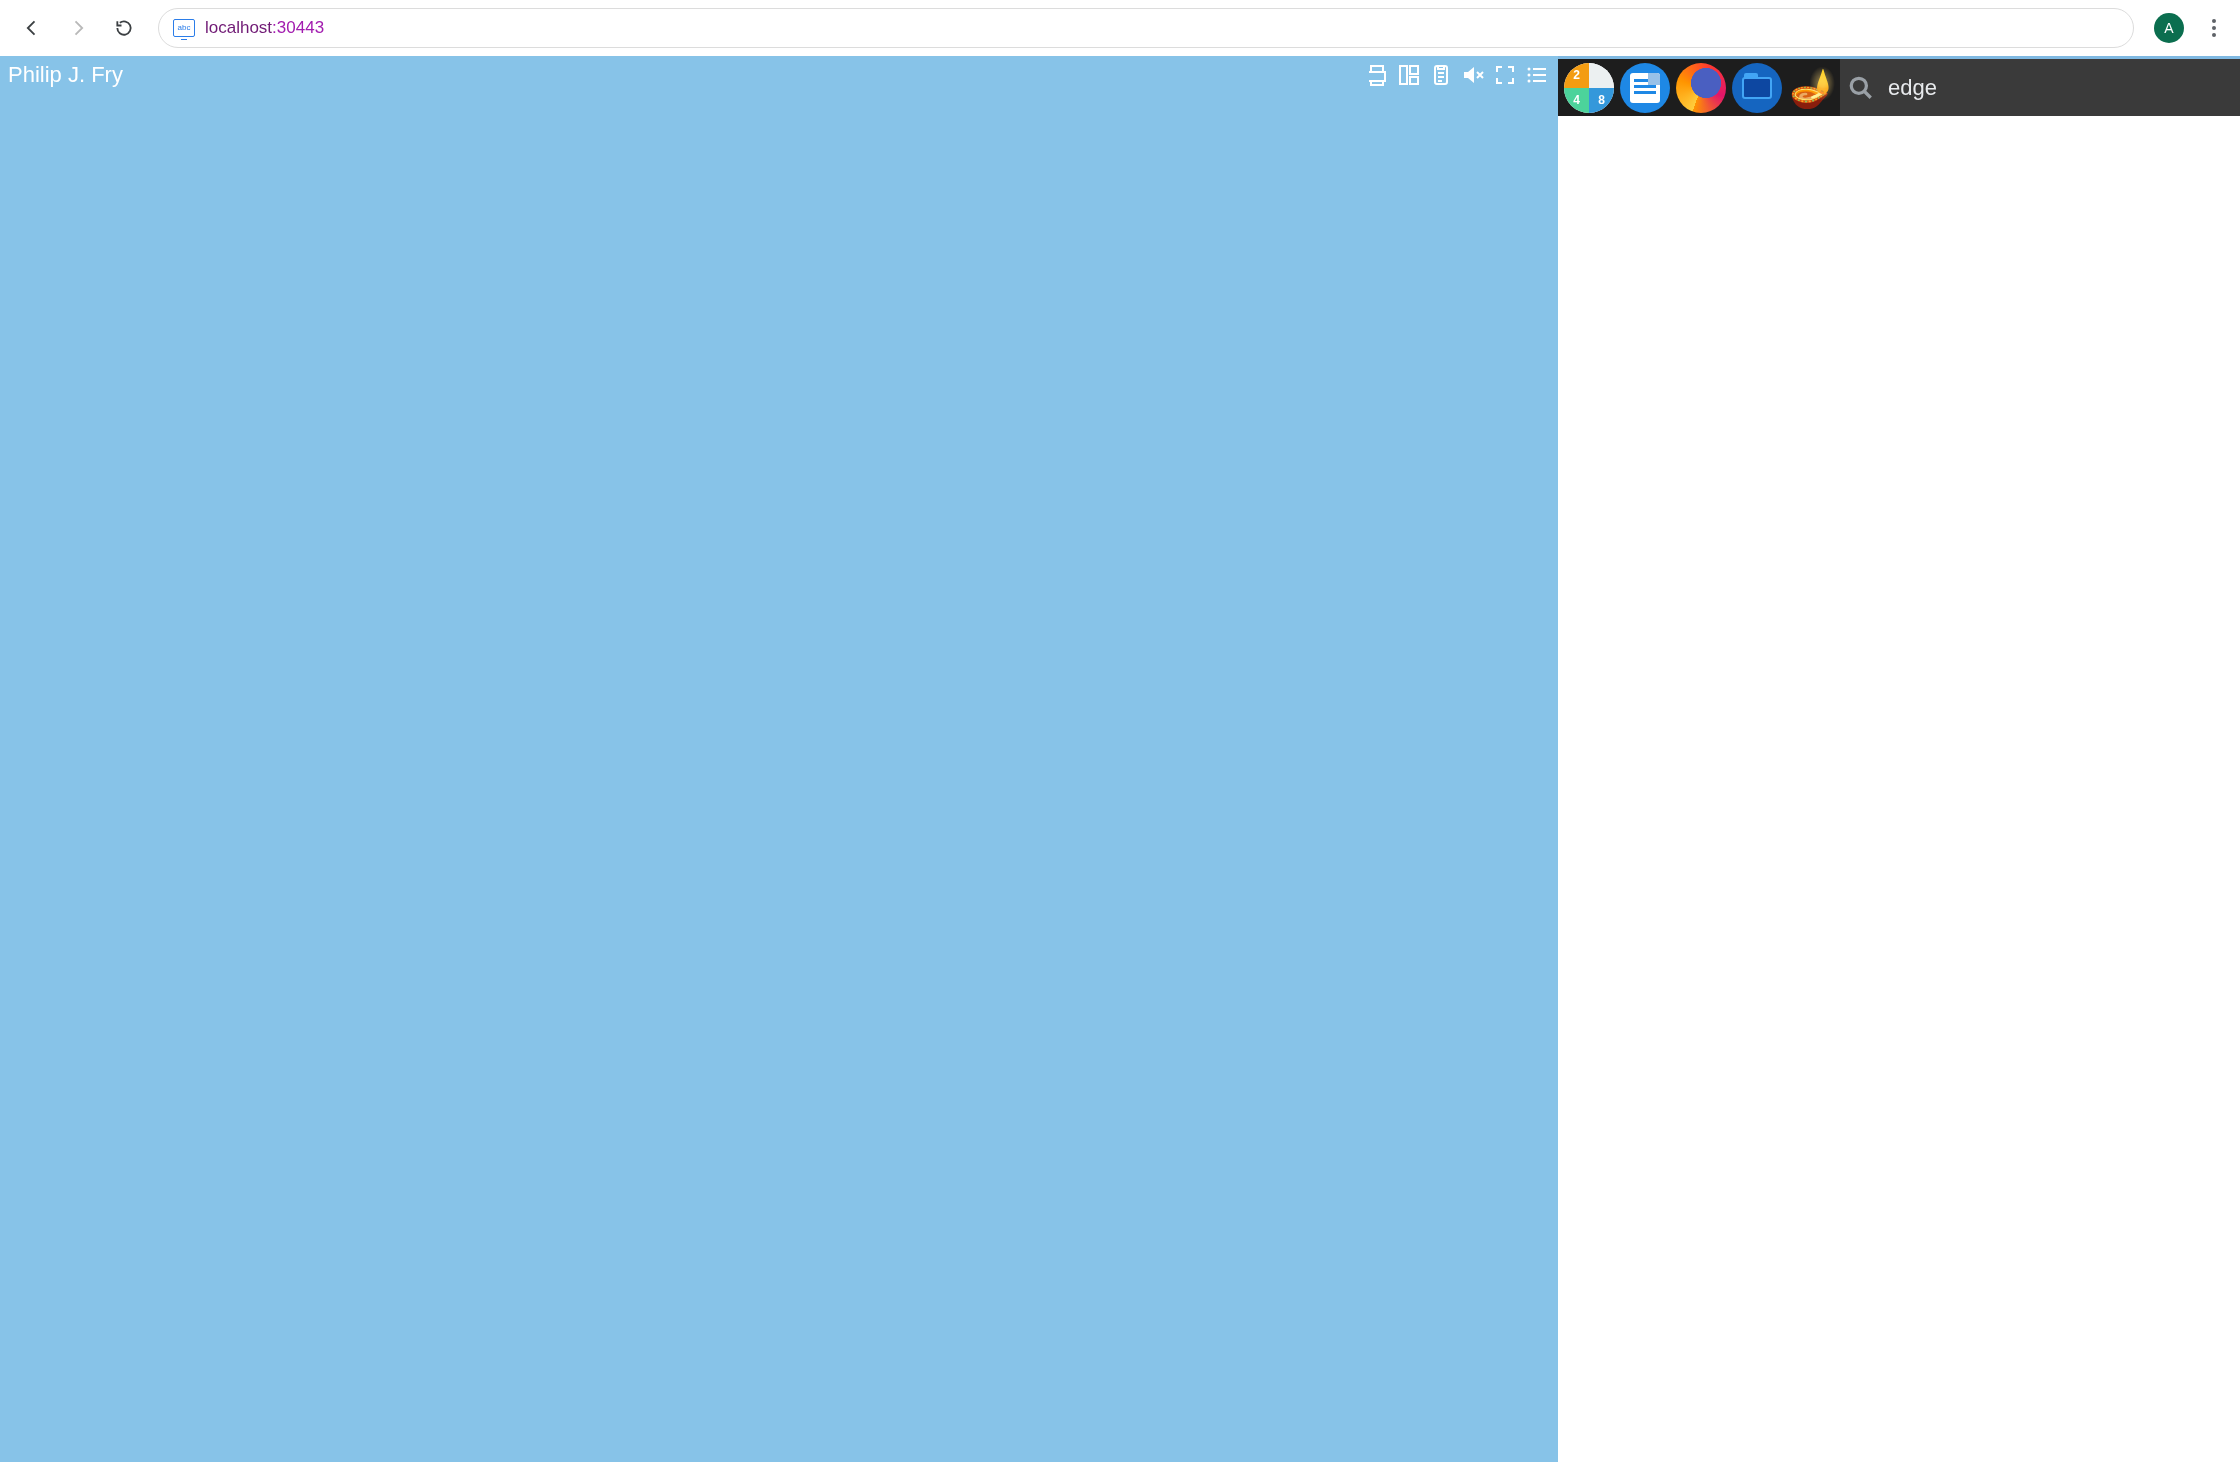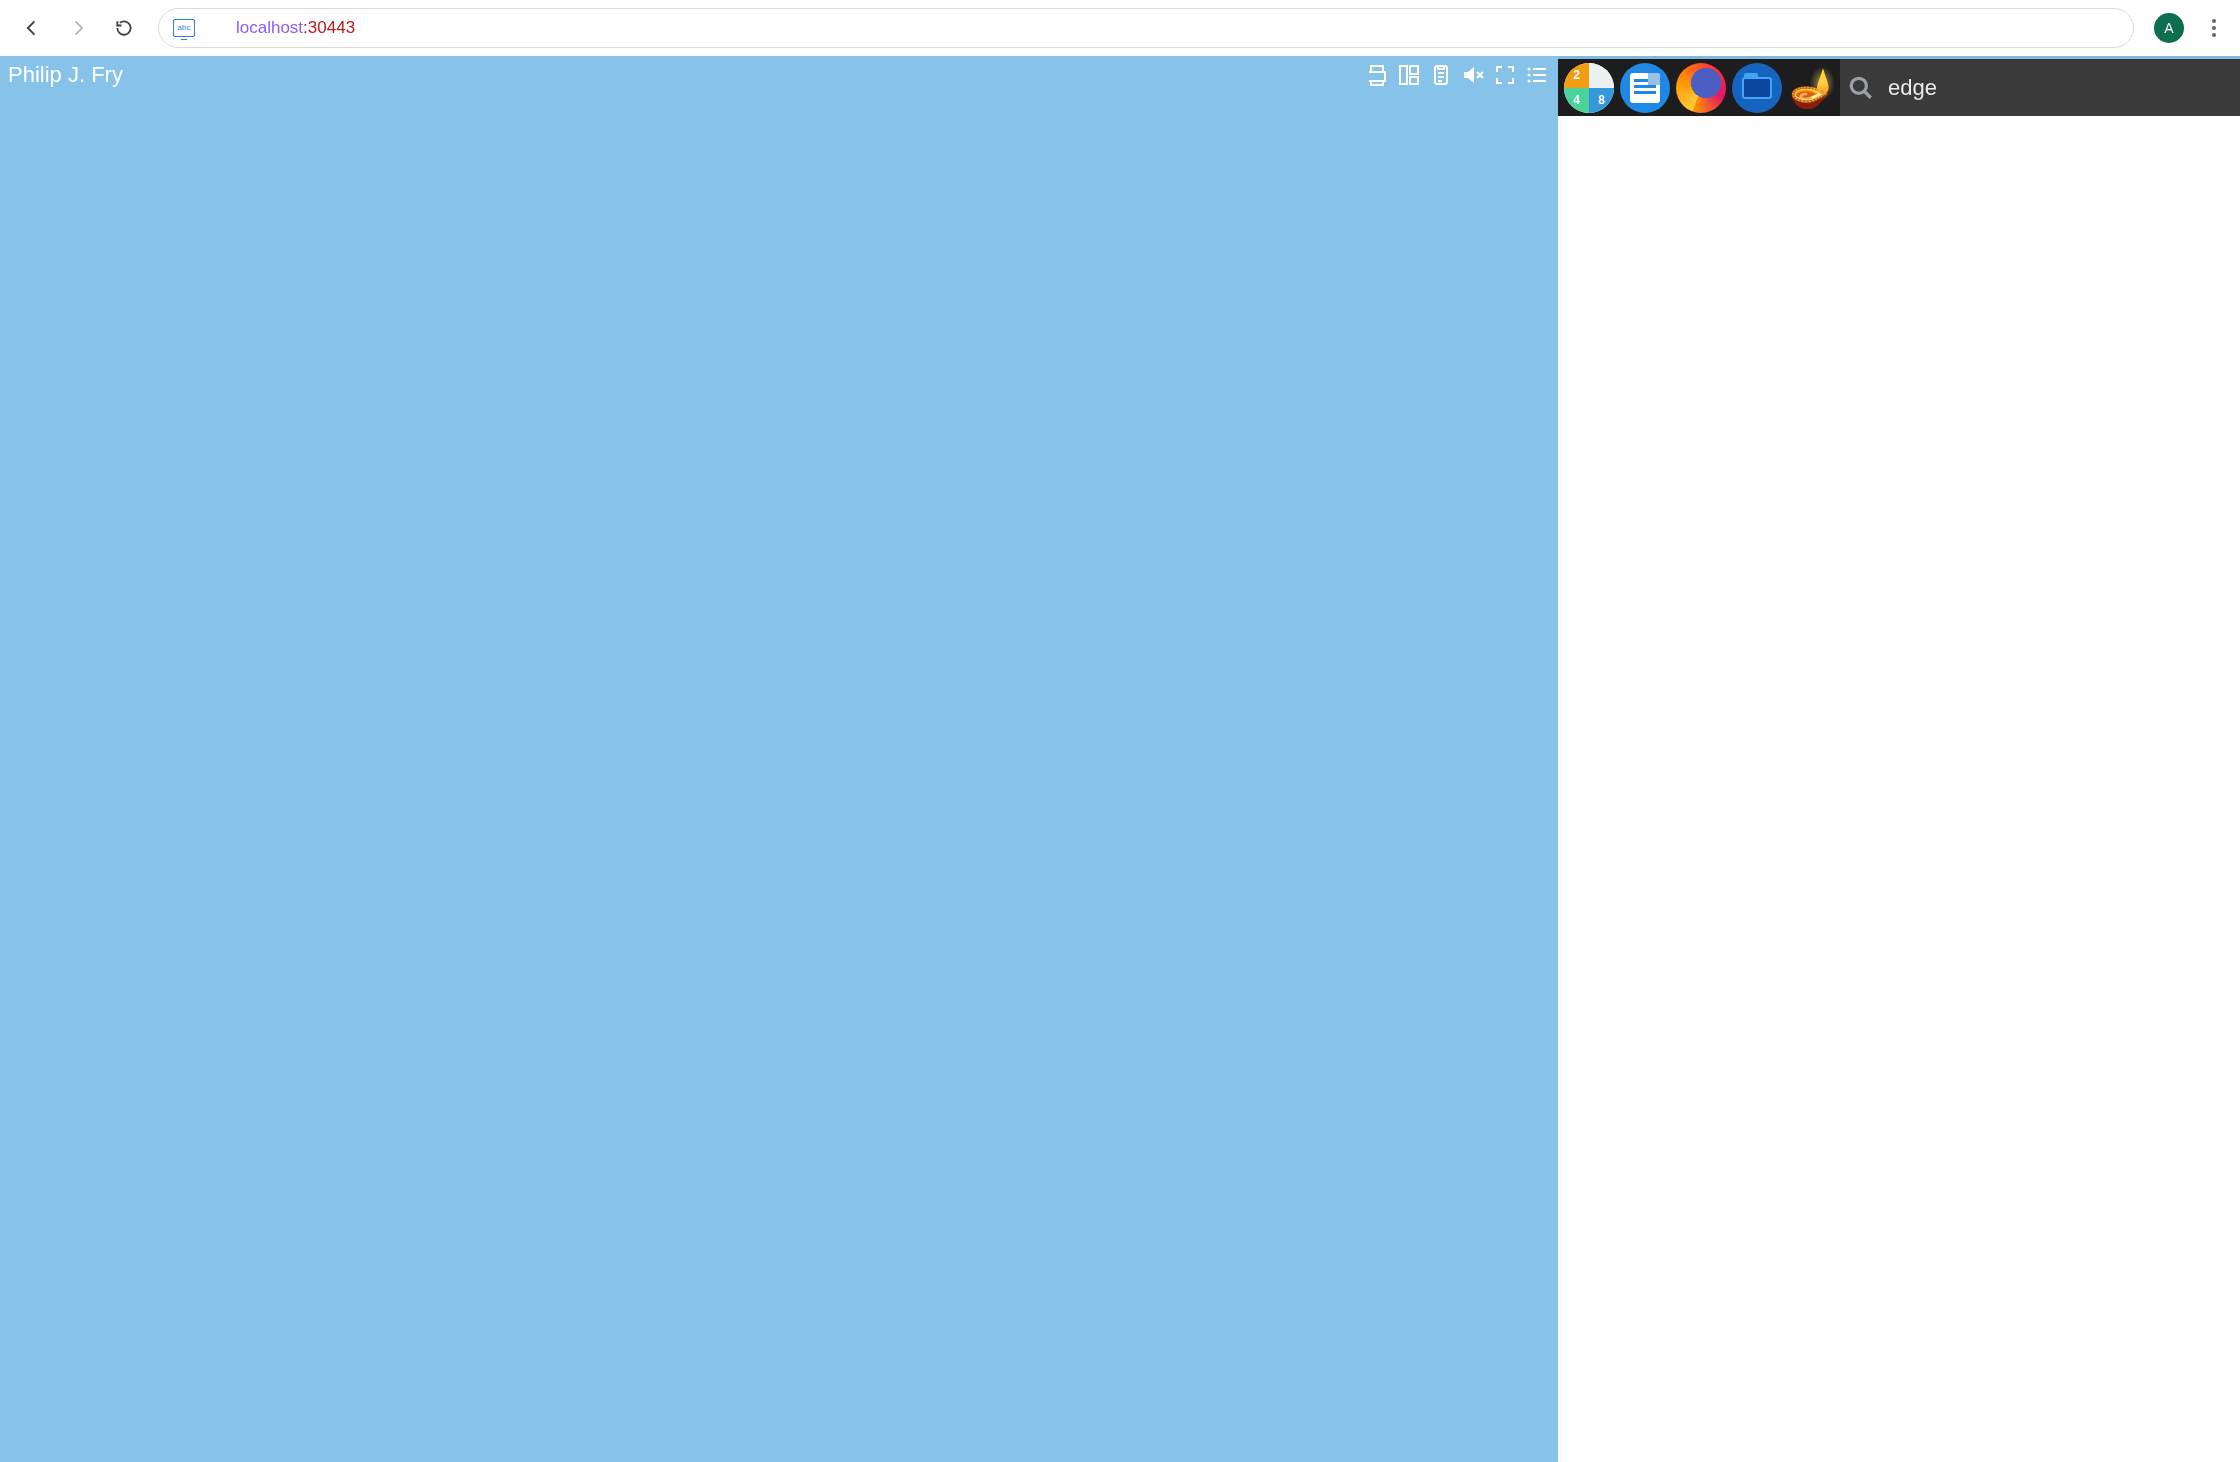--- a/index.html
+++ b/index.html
@@ -49,22 +49,22 @@
     line-height:1;
   }
   .site-icon::after{
     content:"";
     position:absolute;
     bottom:-4px; left:50%;
     width:6px; height:3px;
     border-bottom:1px solid #2b7de9;
     transform:translateX(-50%);
   }
-  .url-host { color:#8b5cf6;margin-left:31px; }
-  .url-port { color:#b91c1c; }
+  .url-host { color:#701a75; }
+  .url-port { color:#a21caf; }
 
   .avatar {
     width:30px; height:30px; border-radius:50%;
     background:#0b6e4f; color:#fff;
     display:flex; align-items:center; justify-content:center;
     font-size:14px; font-weight:500; margin-left:10px;
   }
   .chrome-menu { width:24px; display:flex; flex-direction:column; gap:3px; align-items:center; margin-left:8px; cursor:pointer;}
   .chrome-menu span { width:4px; height:4px; border-radius:50%; background:#5f6368;}
 

